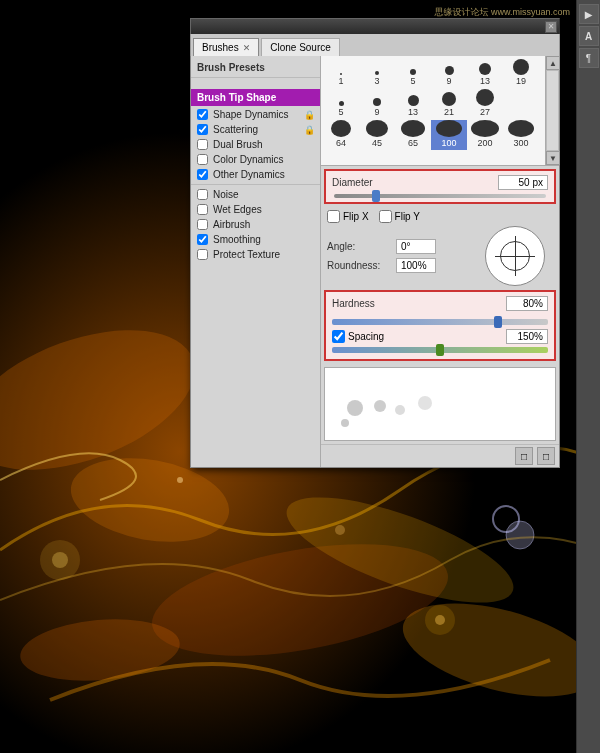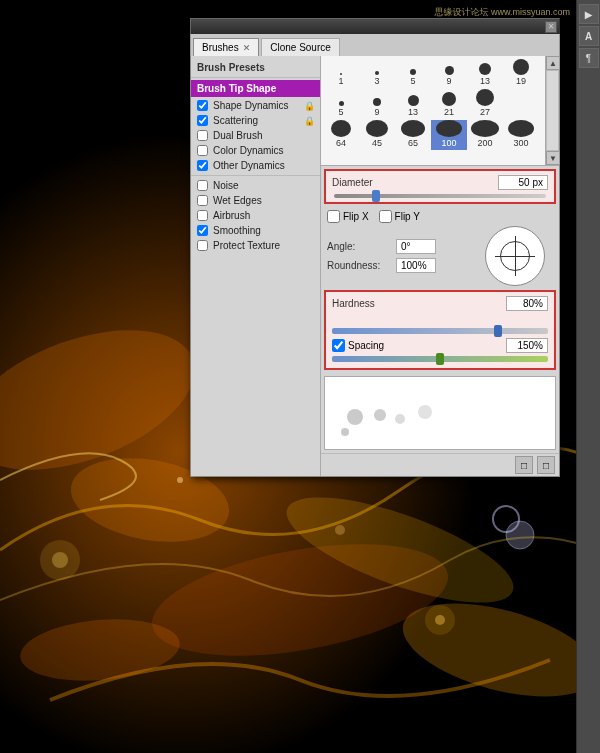--- a/index.html
+++ b/index.html
@@ -116,21 +116,21 @@
       border-right: 1px solid #aaa;
       padding: 4px 0;
     }
 
     .brush-presets-label {
       font-size: 10px;
       font-weight: bold;
       padding: 2px 6px 4px 6px;
       color: #333;
       border-bottom: 1px solid #bbb;
-      margin-bottom: 2px;
+      margin-bottom: 11px;
     }
 
     .brush-section-header {
       background: #a21caf;
       color: white;
       font-size: 10px;
       font-weight: bold;
       padding: 3px 6px;
       margin-bottom: 1px;
     }
@@ -398,21 +398,21 @@
     .hardness-section {
       background: #f9e8e8;
       border: 2px solid #cc3333;
       padding: 4px 6px;
       margin: 3px;
     }
 
     .hardness-row {
       display: flex;
       align-items: center;
-      margin-bottom: 17px;
+      margin-bottom: 8px;
     }
 
     .hardness-label {
       font-size: 10px;
       color: #333;
       flex: 1;
     }
 
     .hardness-value {
       background: white;

